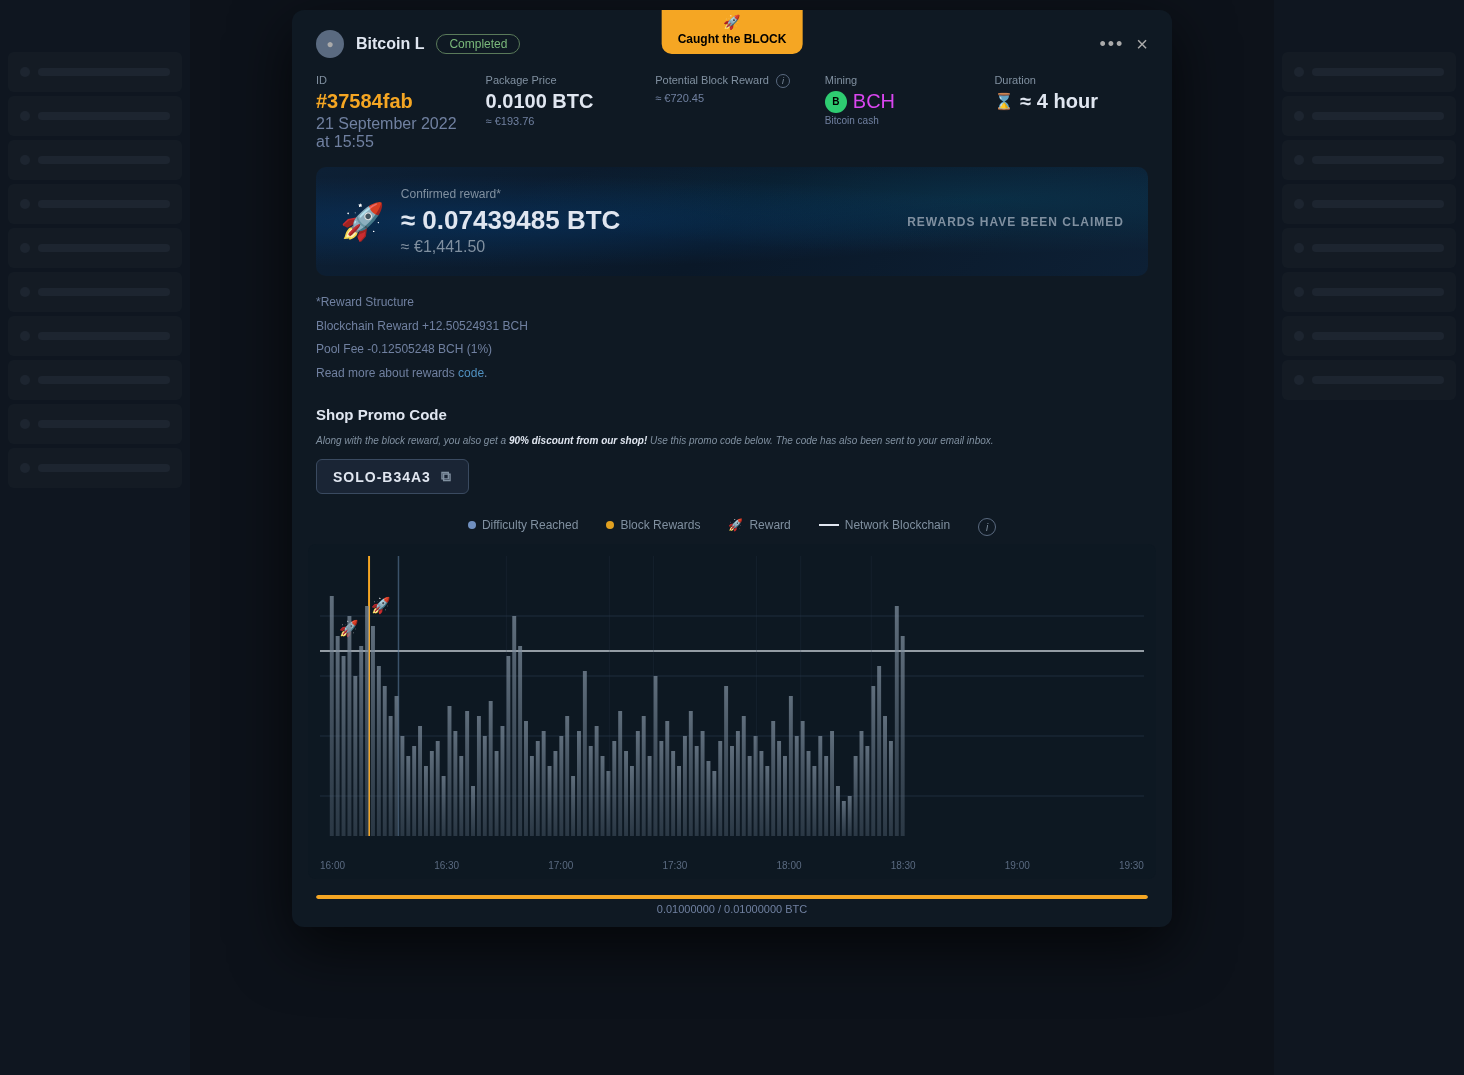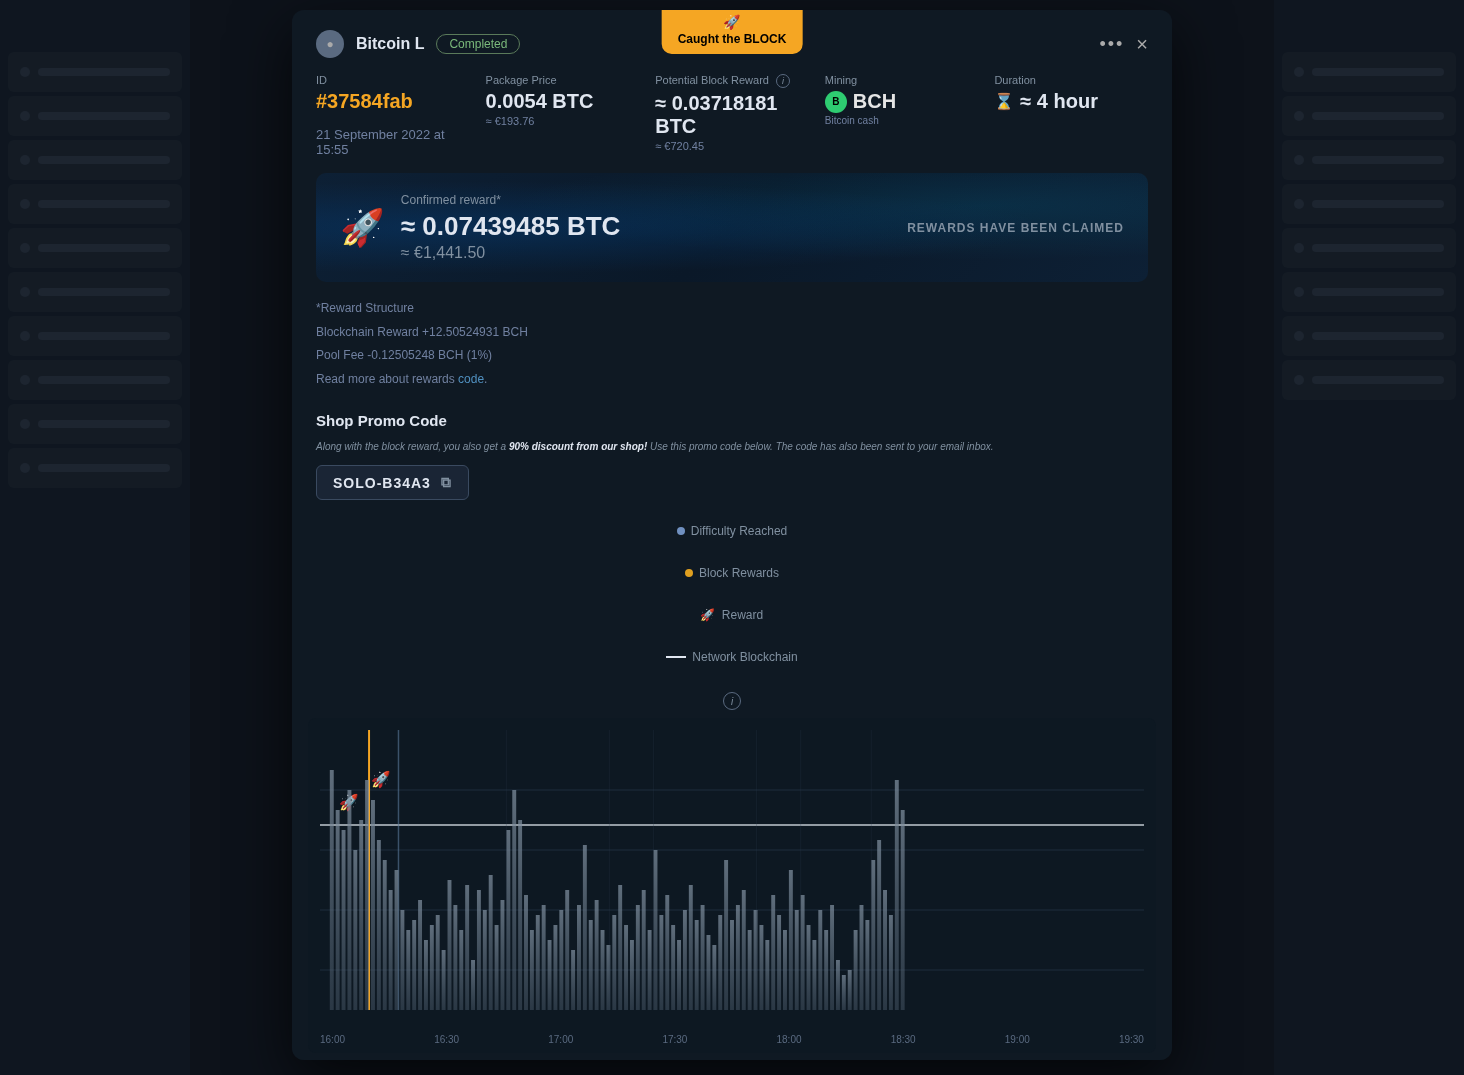--- a/index.html
+++ b/index.html
@@ -152,38 +152,38 @@
       gap: 16px;
     }
 
     .meta-group label {
       font-size: 11px; color: #8090a0; display: block; margin-bottom: 4px;
     }
     .meta-group .meta-id {
       font-size: 20px; font-weight: 700; color: #f5a623;
     }
     .meta-group .meta-date {
-      font-size: 13px; color: #7080a0; margin-top: 14px;
+      font-size: 16px; color: #7080a0; margin-top: 2px;
     }
     .meta-group .meta-value {
       font-size: 20px; font-weight: 700; color: #e0e6f0;
     }
     .meta-group .meta-sub {
       font-size: 11px; color: #7080a0; margin-top: 2px;
     }
     .meta-group .mining-row {
       display: flex; align-items: center; gap: 6px; margin-top: 4px;
     }
     .bch-icon {
       width: 22px; height: 22px; border-radius: 50%; background: #2ecc71;
       display: flex; align-items: center; justify-content: center;
       font-size: 10px; font-weight: 700; color: #000;
     }
     .meta-group .mining-coin {
-      font-size: 20px; font-weight: 700; color: #e5e5e5;
+      font-size: 20px; font-weight: 400; color: #d946ef;
     }
     .meta-group .mining-name {
       font-size: 10px; color: #7080a0; margin-top: 2px;
     }
     .meta-group .duration-val {
       font-size: 20px; font-weight: 700; color: #e0e6f0; display: flex; align-items: center; gap: 6px;
     }
     .hourglass-icon { font-size: 16px; color: #8090a0; }
 
     
@@ -245,24 +245,23 @@
       font-size: 14px; font-weight: 700; color: #e0e6f0;
       letter-spacing: 1px;
       cursor: pointer;
     }
     .copy-icon { font-size: 14px; color: #8090a0; }
 
     
     .chart-legend {
       padding: 8px 24px;
       display: flex;
-      align-items: center;
+      align-items: flex-start;
       justify-content: center;
       gap: 28px;
-      flex-direction: column;
     }
     .legend-item {
       display: flex; align-items: center; gap: 6px;
       font-size: 12px; color: #8090a0;
     }
     .legend-dot {
       width: 8px; height: 8px; border-radius: 50%;
     }
     .legend-line {
       width: 20px; height: 2px; background: #e0e6f0;
@@ -427,29 +426,28 @@
     </div>
 
     <div class="modal-meta">
       <div class="meta-group">
         <label>ID</label>
         <div class="meta-id">#37584fab</div>
         <div class="meta-date">21 September 2022 at 15:55</div>
       </div>
       <div class="meta-group">
         <label>Package Price</label>
-        <div class="meta-value">0.0054 BTC</div>
+        <div class="meta-value">0.0100 BTC</div>
         <div class="meta-sub">≈ €193.76</div>
       </div>
       <div class="meta-group">
         <label>
           <span>Potential Block Reward</span>
           <span style="margin-left:4px; width:14px; height:14px; border-radius:50%; border:1px solid #5a6a80; display:inline-flex; align-items:center; justify-content:center; font-size:9px; color:#8090a0; font-style:italic; vertical-align:middle;">i</span>
         </label>
-        <div class="meta-value">≈ 0.03718181 BTC</div>
         <div class="meta-sub">≈ €720.45</div>
       </div>
       <div class="meta-group">
         <label>Mining</label>
         <div class="mining-row">
           <div class="bch-icon">B</div>
           <span class="mining-coin">BCH</span>
         </div>
         <div class="mining-name">Bitcoin cash</div>
       </div>

